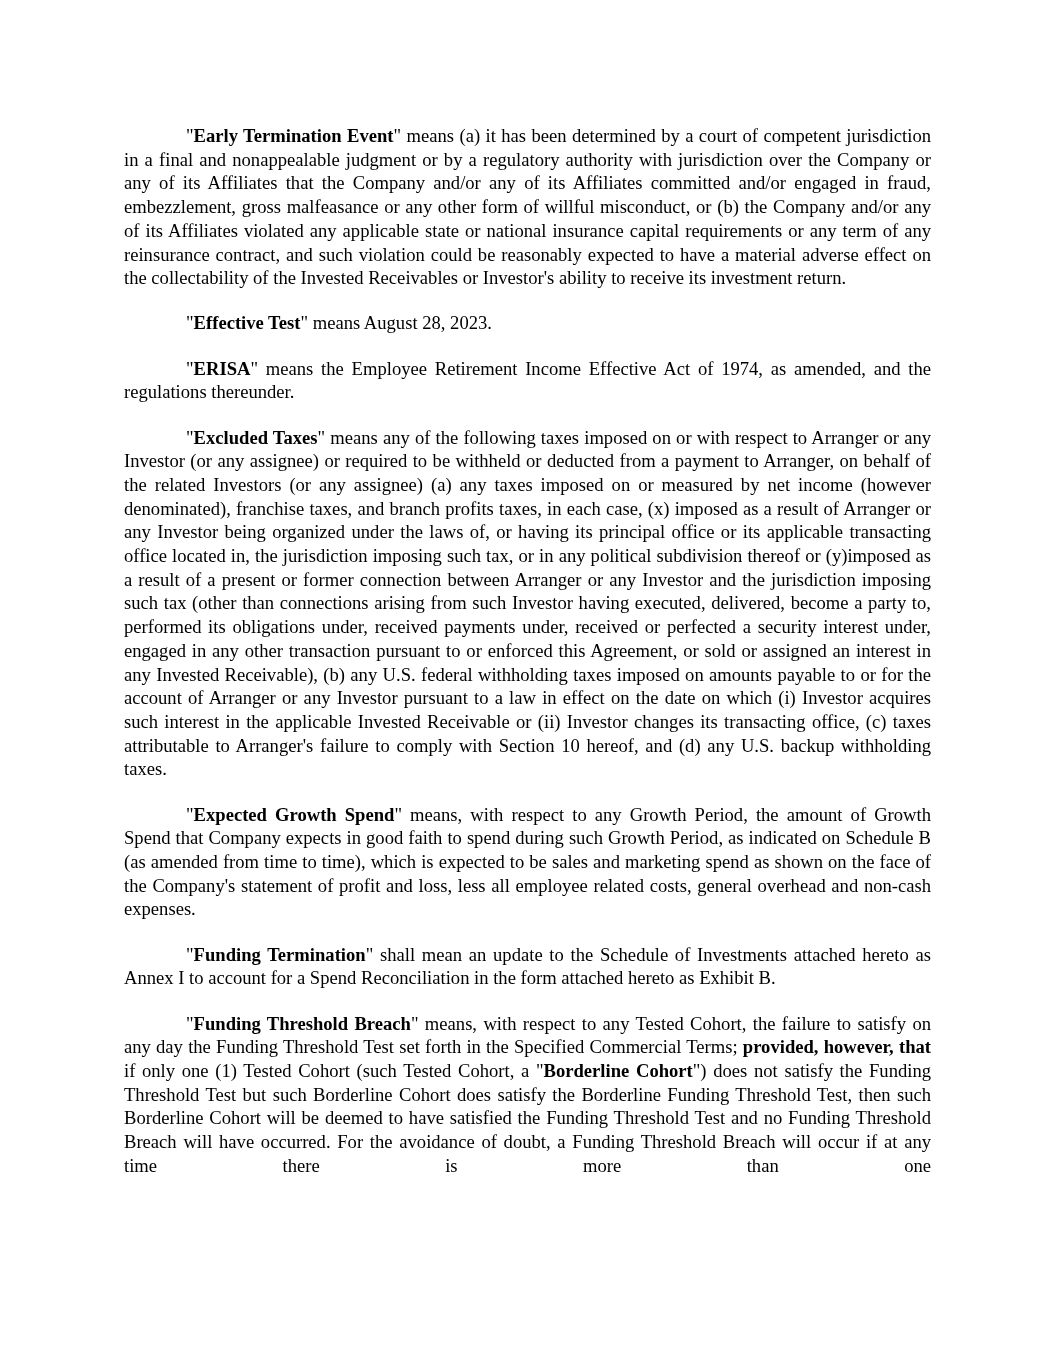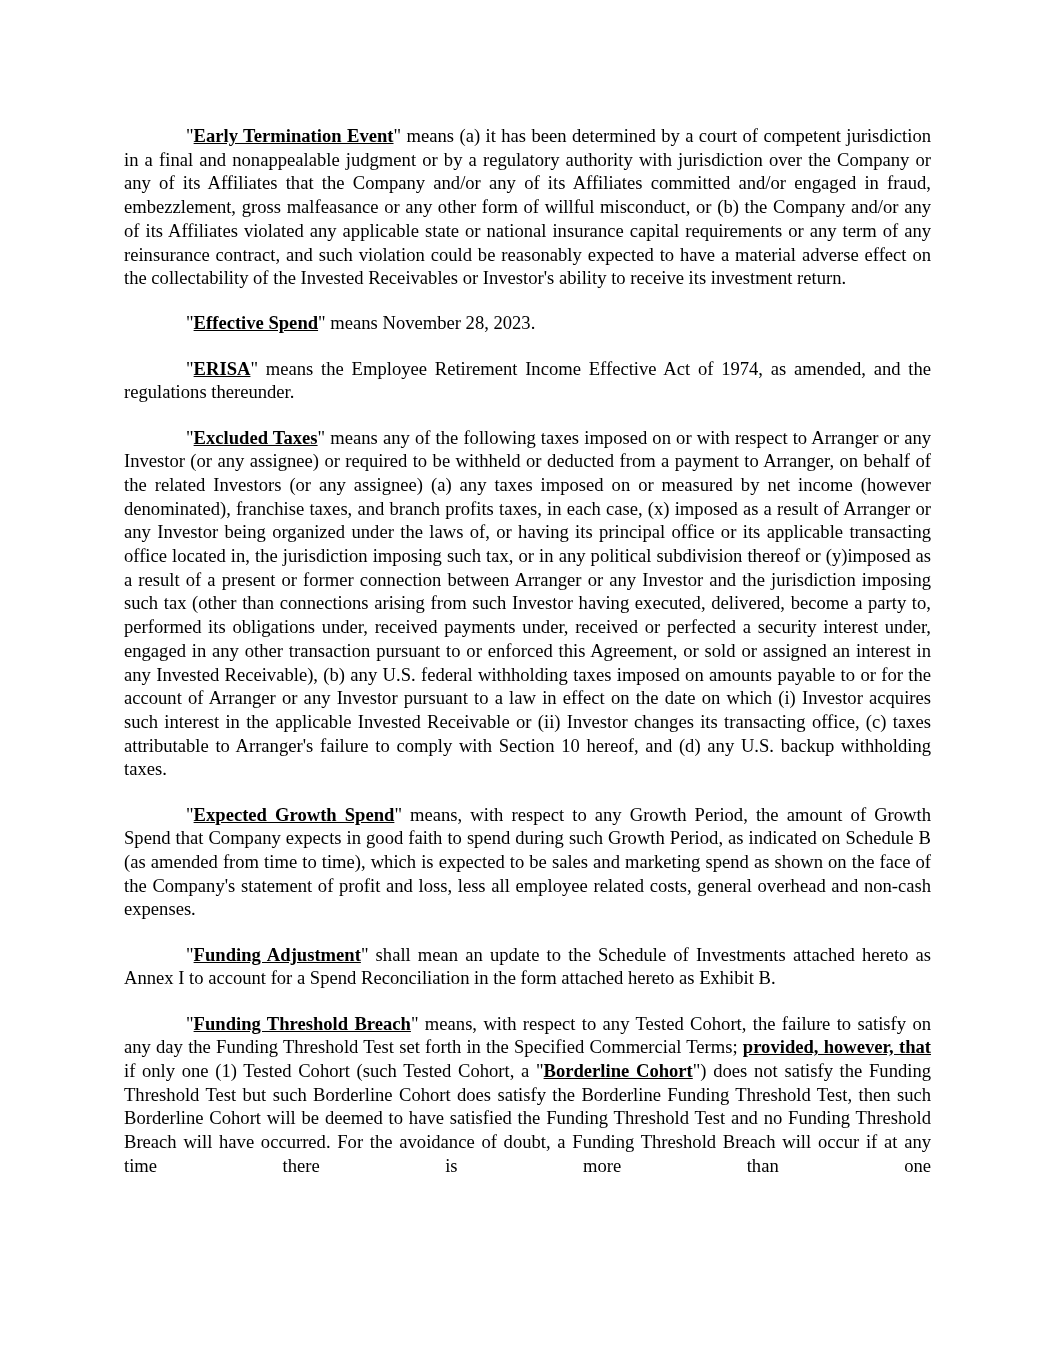--- a/index.html
+++ b/index.html
@@ -26,35 +26,34 @@
   .para {
     margin: 0 0 21.5px 0;
     text-align: justify;
     text-indent: 62px;
   }
   .para.last {
     text-align-last: left;
   }
   b {
     font-weight: bold;
-    text-decoration: underline;
   }
 </style>
 </head>
 <body>
 
 <div class="page">
 
   <p class="para"><span>"</span><b>Early Termination Event</b><span>"</span><span> means (a) it has been determined by a court of competent jurisdiction in a final and nonappealable judgment or by a regulatory authority with jurisdiction over the Company or any of its Affiliates that the Company and/or any of its Affiliates committed and/or engaged in fraud, embezzlement, gross malfeasance or any other form of willful misconduct, or (b) the Company and/or any of its Affiliates violated any applicable state or national insurance capital requirements or any term of any reinsurance contract, and such violation could be reasonably expected to have a material adverse effect on the collectability of the Invested Receivables or Investor's ability to receive its investment return.</span></p>
 
-  <p class="para"><span>"</span><b>Effective Spend</b><span>"</span><span> means November 28, 2023.</span></p>
+  <p class="para"><span>"</span><b>Effective Test</b><span>"</span><span> means August 28, 2023.</span></p>
 
   <p class="para"><span>"</span><b>ERISA</b><span>"</span><span> means the Employee Retirement Income Effective Act of 1974, as amended, and the regulations thereunder.</span></p>
 
   <p class="para"><span>"</span><b>Excluded Taxes</b><span>"</span><span> means any of the following taxes imposed on or with respect to Arranger or any Investor (or any assignee) or required to be withheld or deducted from a payment to Arranger, on behalf of the related Investors (or any assignee) (a) any taxes imposed on or measured by net income (however denominated), franchise taxes, and branch profits taxes, in each case, (x) imposed as a result of Arranger or any Investor being organized under the laws of, or having its principal office or its applicable transacting office located in, the jurisdiction imposing such tax, or in any political subdivision thereof or (y)imposed as a result of a present or former connection between Arranger or any Investor and the jurisdiction imposing such tax (other than connections arising from such Investor having executed, delivered, become a party to, performed its obligations under, received payments under, received or perfected a security interest under, engaged in any other transaction pursuant to or enforced this Agreement, or sold or assigned an interest in any Invested Receivable), (b) any U.S. federal withholding taxes imposed on amounts payable to or for the account of Arranger or any Investor pursuant to a law in effect on the date on which (i) Investor acquires such interest in the applicable Invested Receivable or (ii) Investor changes its transacting office, (c) taxes attributable to Arranger's failure to comply with Section 10 hereof, and (d) any U.S. backup withholding taxes.</span></p>
 
   <p class="para"><span>"</span><b>Expected Growth Spend</b><span>"</span><span> means, with respect to any Growth Period, the amount of Growth Spend that Company expects in good faith to spend during such Growth Period, as indicated on Schedule B (as amended from time to time), which is expected to be sales and marketing spend as shown on the face of the Company's statement of profit and loss, less all employee related costs, general overhead and non-cash expenses.</span></p>
 
-  <p class="para"><span>"</span><b>Funding Adjustment</b><span>"</span><span> shall mean an update to the Schedule of Investments attached hereto as Annex I to account for a Spend Reconciliation in the form attached hereto as Exhibit B.</span></p>
+  <p class="para"><span>"</span><b>Funding Termination</b><span>"</span><span> shall mean an update to the Schedule of Investments attached hereto as Annex I to account for a Spend Reconciliation in the form attached hereto as Exhibit B.</span></p>
 
   <p class="para last" style="text-align-last: justify;"><span>"</span><b>Funding Threshold Breach</b><span>"</span><span> means, with respect to any Tested Cohort, the failure to satisfy on any day the Funding Threshold Test set forth in the Specified Commercial Terms; </span><b>provided, however, that</b><span> if only one (1) Tested Cohort (such Tested Cohort, a "</span><b>Borderline Cohort</b><span>") does not satisfy the Funding Threshold Test but such Borderline Cohort does satisfy the Borderline Funding Threshold Test, then such Borderline Cohort will be deemed to have satisfied the Funding Threshold Test and no Funding Threshold Breach will have occurred. For the avoidance of doubt, a Funding Threshold Breach will occur if at any time there is more than one</span></p>
 
 </div>
 
 </body></html>

